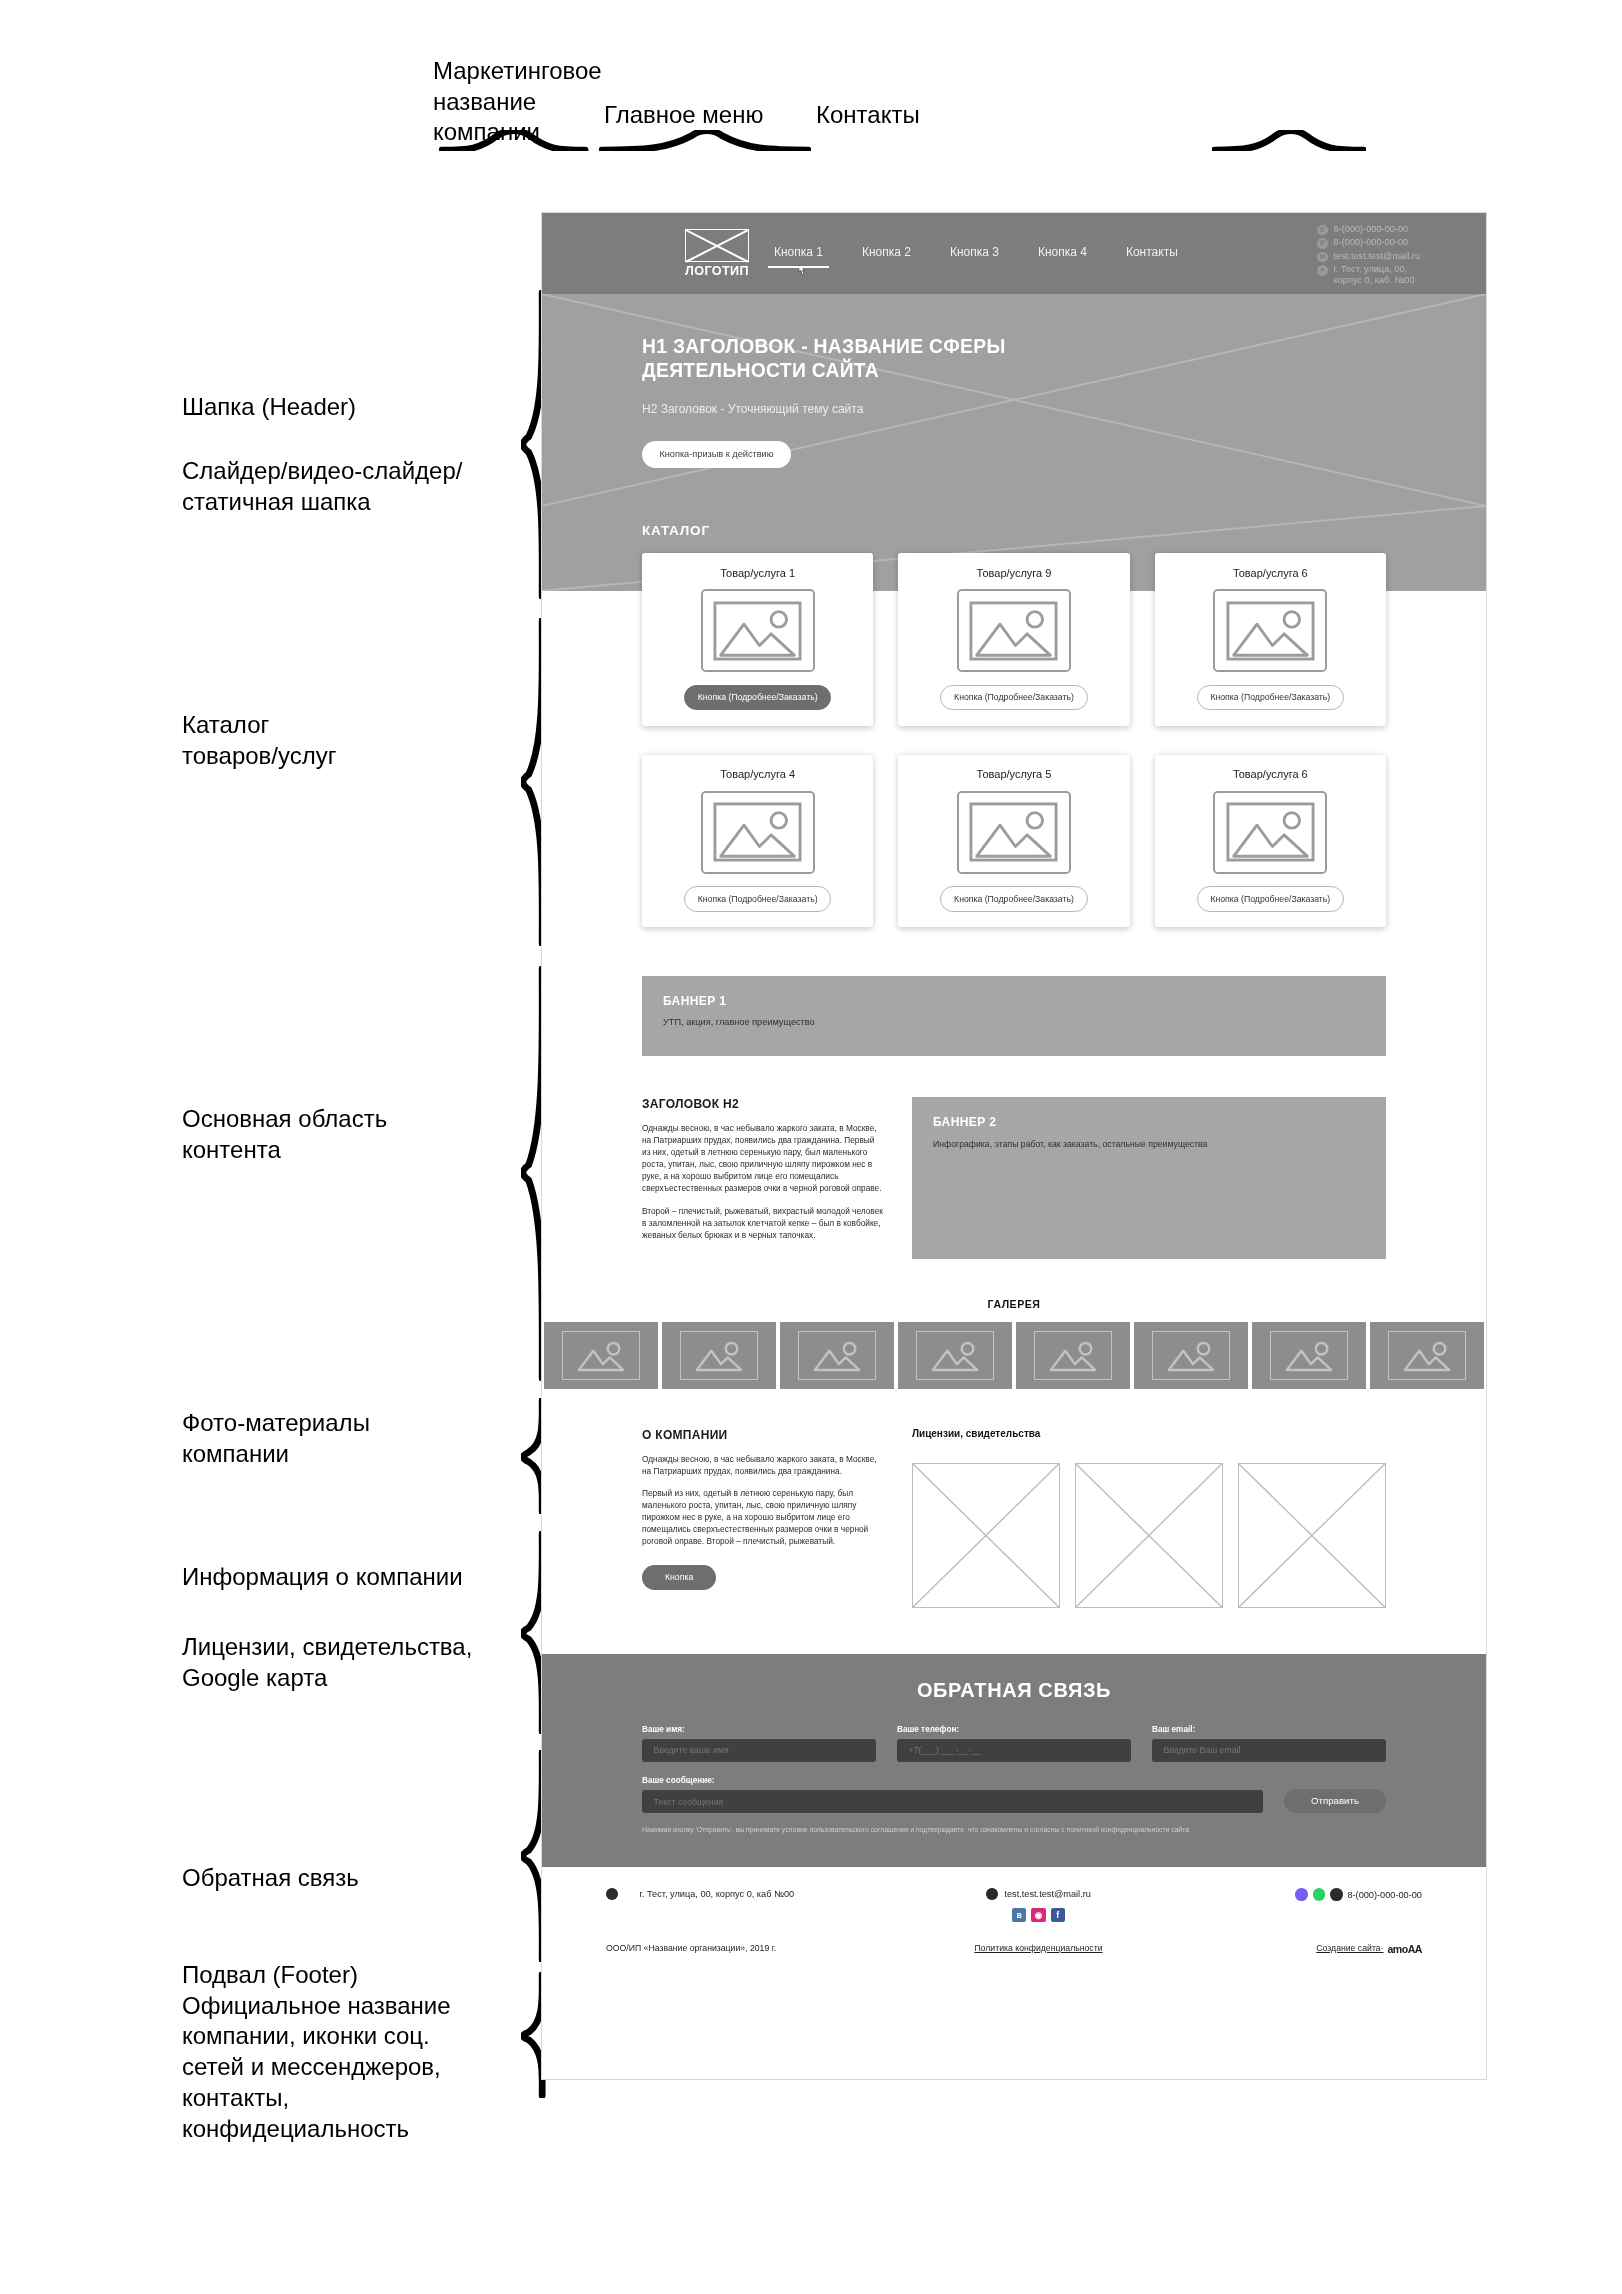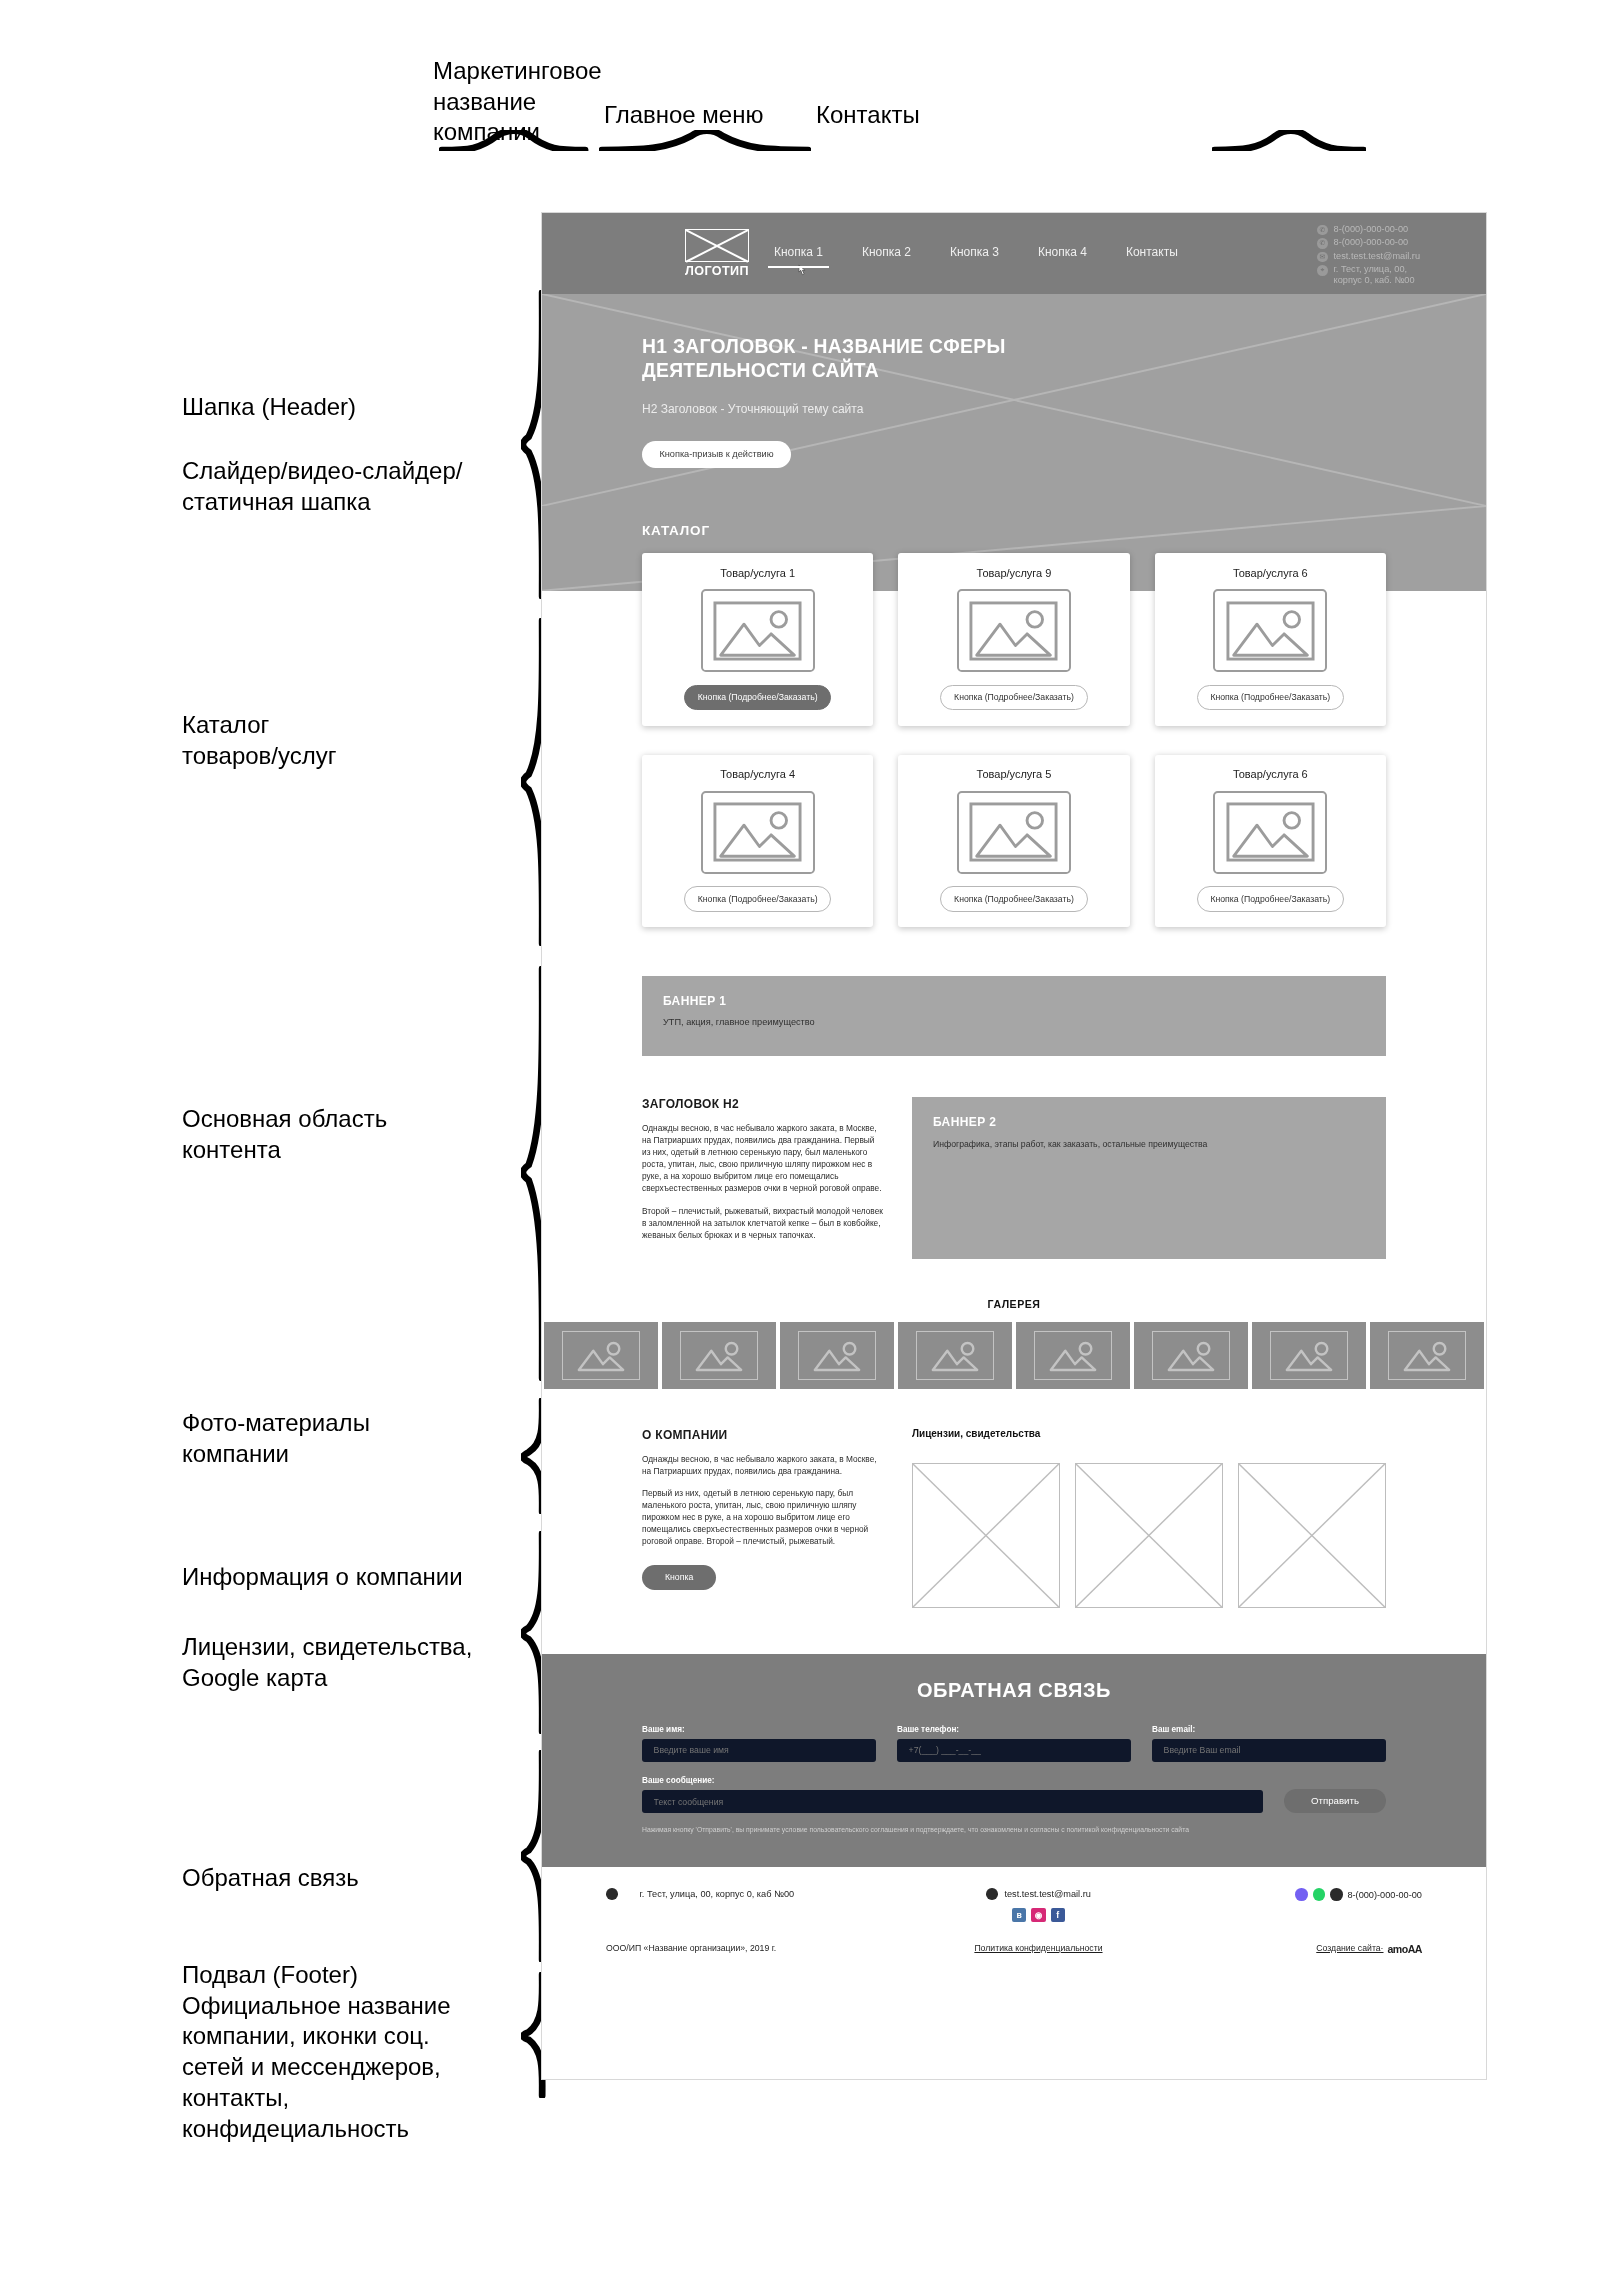--- a/index.html
+++ b/index.html
@@ -176,21 +176,21 @@
   .lic-box { flex: 1; height: 145px; border: 1.9px solid #bdbdbd; position: relative; overflow: hidden; }
   .lic-box svg { position: absolute; inset: 0; width: 100%; height: 100%; }
 
   
   .feedback { background: #7d7d7d; padding: 25px 100px 33px; }
   .fb-title { text-align: center; color: #fff; font-size: 20px; font-weight: bold; letter-spacing: 0.6px; margin-bottom: 23px; }
   .fb-row { display: flex; gap: 21px; }
   .fb-field { flex: 1; }
   .fb-label { color: #fff; font-size: 8.2px; font-weight: bold; margin-bottom: 4.8px; }
   .fb-input {
-    width: 100%; height: 23px; background: #0f172a; border: none; border-radius: 2.9px;
+    width: 100%; height: 23px; background: #404040; border: none; border-radius: 2.9px;
     font-size: 8.7px; color: #9a9a9a; padding: 0 11.6px;
     font-family: "Liberation Sans", sans-serif;
   }
   .fb-row2 { display: flex; gap: 21px; align-items: flex-end; margin-top: 14.5px; }
   .fb-msg { flex: 1; }
   .fb-send {
     background: #6e6e6e; color: #fff; font-size: 9.7px;
     border: none; border-radius: 13.5px; padding: 6.8px 27px; cursor: pointer;
     font-family: "Liberation Sans", sans-serif;
   }

